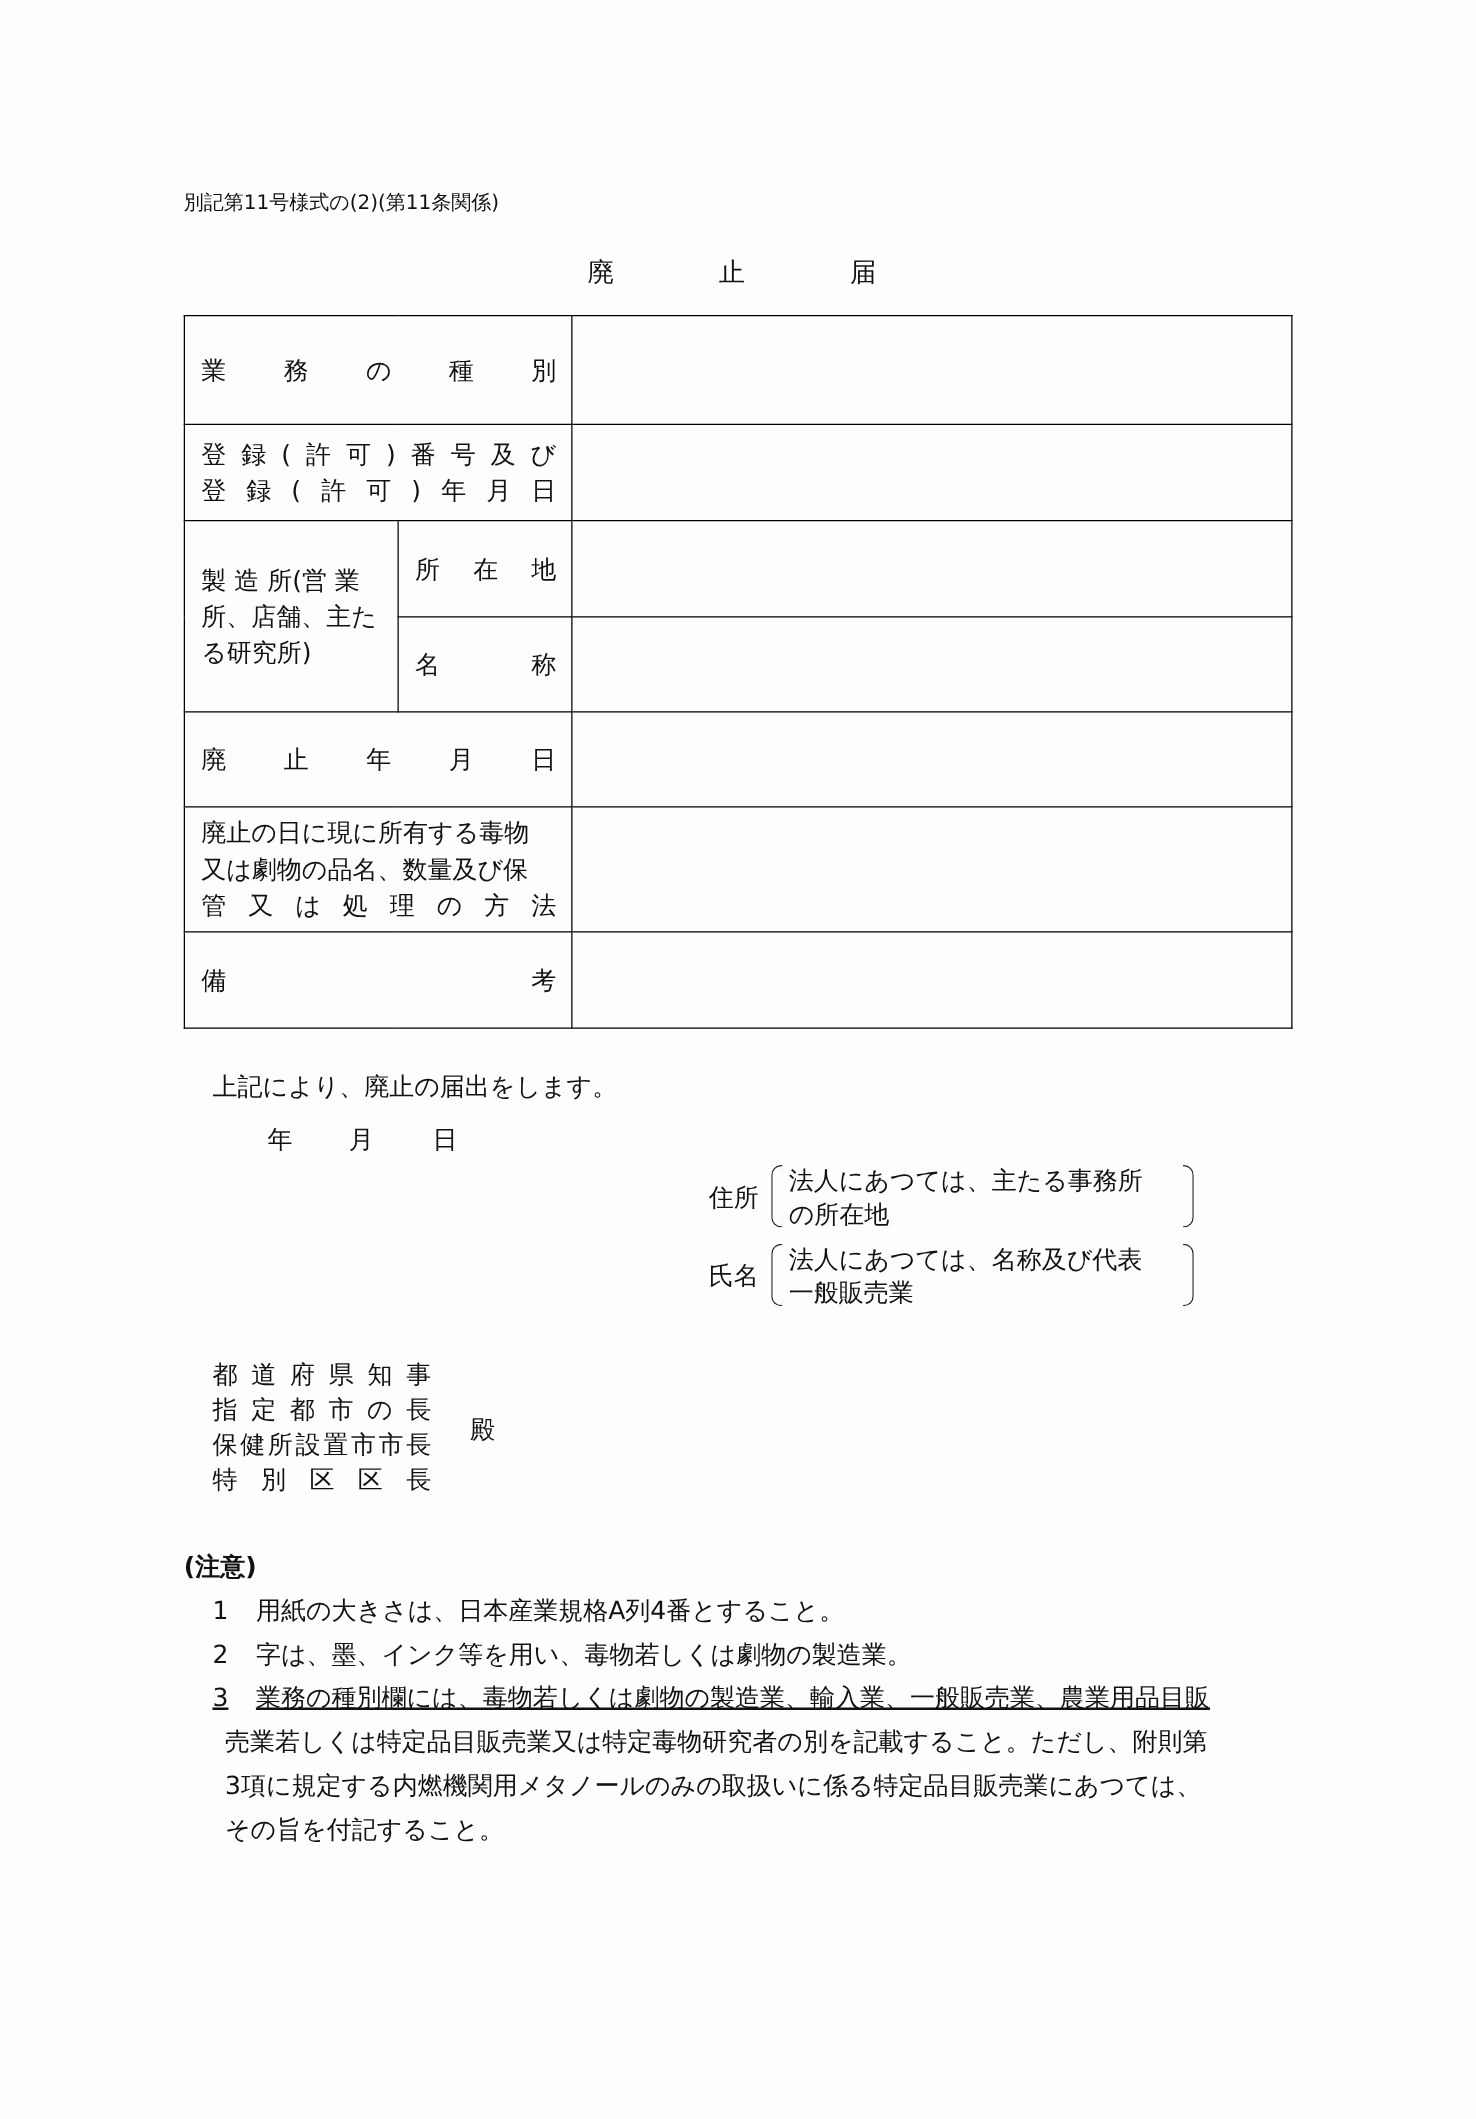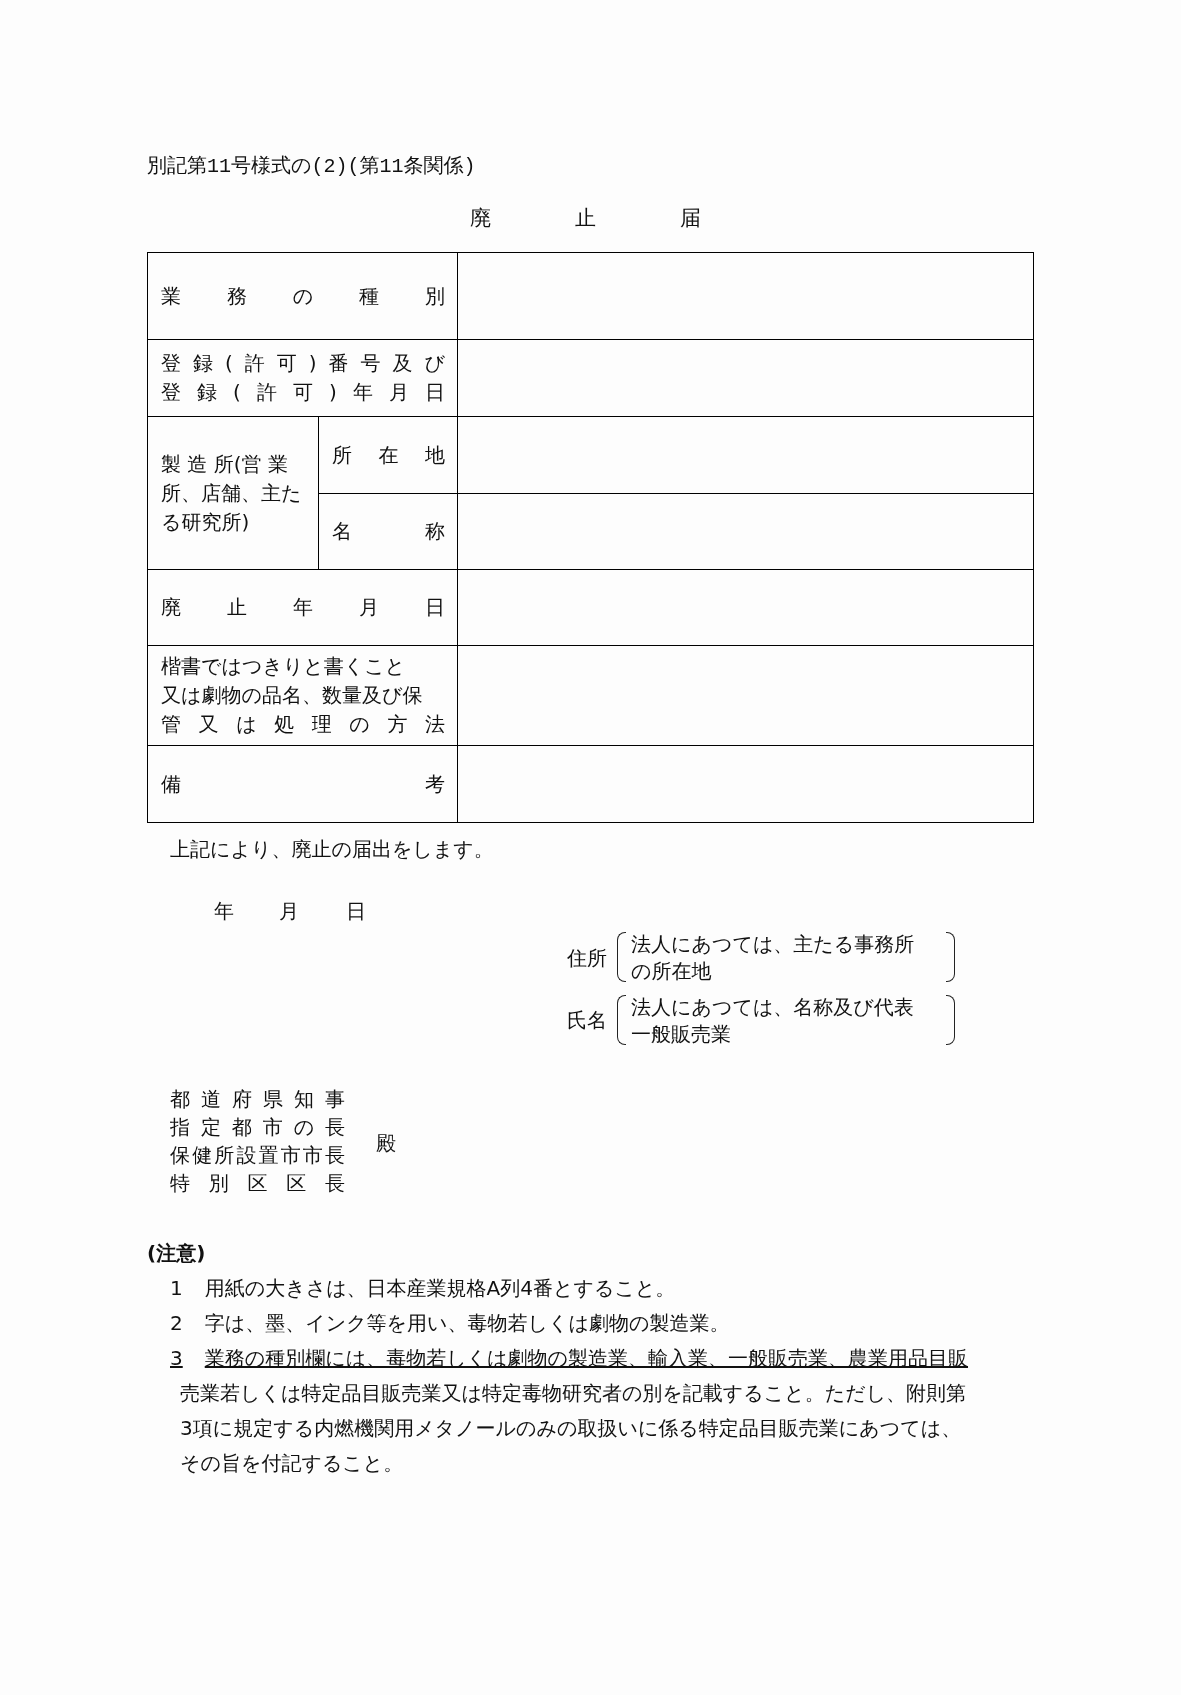--- a/index.html
+++ b/index.html
@@ -1,29 +1,29 @@
 <!DOCTYPE html>
 <html><head>
 <meta charset="utf-8">
 <style>
   html, body { margin: 0; padding: 0; background: #fdfdfd; }
   body { width: 1181px; height: 1695px; position: relative; overflow: hidden;
          font-family: "DejaVu Sans", sans-serif; color: #111; font-size: 20px; }
   .abs { position: absolute; white-space: nowrap; }
-  .heading { left: 147px; top: 152px; font-size: 20px; font-family: Liberation Mono, monospace; }
+  .heading { left: 147px; top: 152px; font-size: 16px; }
   .title { top: 204px; left: 0; width: 1181px; height: 28px; }
   .title span { position: absolute; font-size: 21px; }
   table.form { position: absolute; left: 147px; top: 252px; width: 887px;
                border-collapse: collapse; table-layout: fixed; }
   table.form td { border: 1.5px solid #000; padding: 0; font-size: 20px; vertical-align: middle; }
   .lbl { display: flex; justify-content: space-between; padding: 0 12px 0 13px; }
   .lbl-multi { padding: 0 12px 0 13px; line-height: 29px; }
   .lbl-multi .line { display: flex; justify-content: space-between; }
   .lbl-wrap { padding: 0 10px 0 13px; line-height: 29px; }
-  .declare { left: 170px; top: 836px; }
+  .declare { left: 170px; top: 856px; }
   .date { top: 898px; }
   .party-label { font-size: 20px; }
   .bracket { position: absolute; border: 1.5px solid #222; width: 8px; }
   .bracket.l { border-right: none; border-radius: 8px 0 0 8px; }
   .bracket.r { border-left: none; border-radius: 0 8px 8px 0; }
   .addressee .line { display: flex; justify-content: space-between; width: 175px; height: 28px; line-height: 28px; }
   .notes-head { left: 147px; top: 1240px; font-weight: bold; }
   .note { left: 170px; }
   .note-cont { left: 180px; }
 </style>
@@ -121,21 +121,21 @@
             <span>年</span>
             <span>月</span>
             <span>日</span>
       </div>
     </td>
     <td></td>
   </tr>
   <tr style="height:100px">
     <td colspan="2">
       <div class="lbl-multi">
-        <div>楷書ではつきりと書くこと</div>
+        <div>廃止の日に現に所有する毒物</div>
         <div>又は劇物の品名、数量及び保</div>
         <div class="line">
           <span>管</span>
               <span>又</span>
               <span>は</span>
               <span>処</span>
               <span>理</span>
               <span>の</span>
               <span>方</span>
               <span>法</span>

